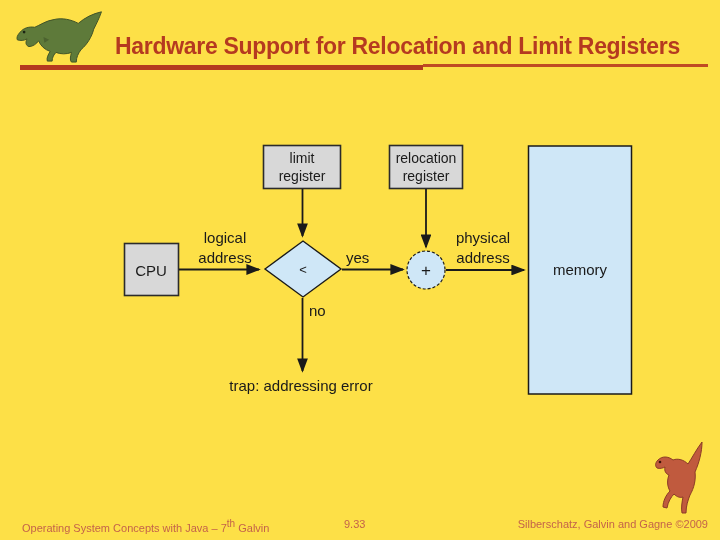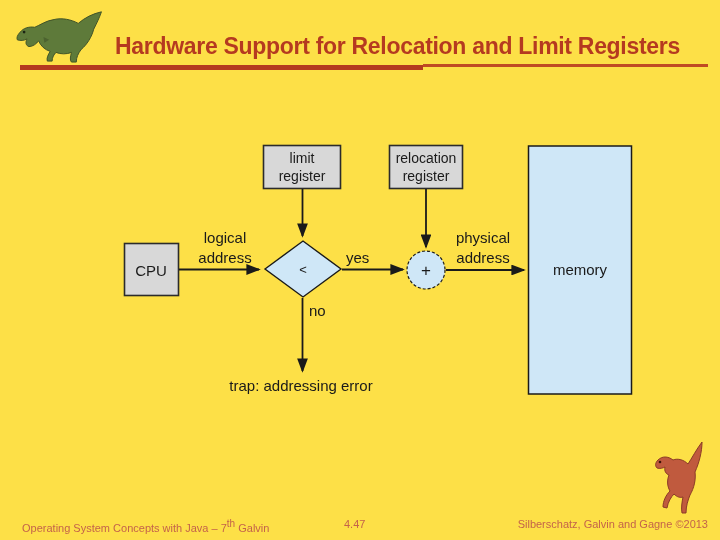--- a/index.html
+++ b/index.html
@@ -108,16 +108,16 @@
          C11,23 11,26 13,28 C16,29 19,28 21,27 C20,31 22,34 25,35
          C23,40 23,46 26,51 C22,55 19,61 19,67 L23,68 C24,62 27,57 30,54
          C33,57 36,58 39,57 C38,62 37,68 38,73 L42,73 C42,66 44,60 46,55
          C50,48 52,40 51,32 C55,23 58,12 58,2 Z"></path>
     <circle cx="16" cy="22" r="1.3" fill="#3c1408"></circle>
   </svg>
 
   <div class="footer-left">
     <span>Operating System Concepts  with Java – 7</span><sup>th</sup><span> Galvin</span>
   </div>
-  <div class="footer-page">4.47</div>
-  <div class="footer-right">Silberschatz, Galvin and Gagne ©2013</div>
+  <div class="footer-page">9.33</div>
+  <div class="footer-right">Silberschatz, Galvin and Gagne ©2009</div>
 
 </div>
 
 </body></html>

